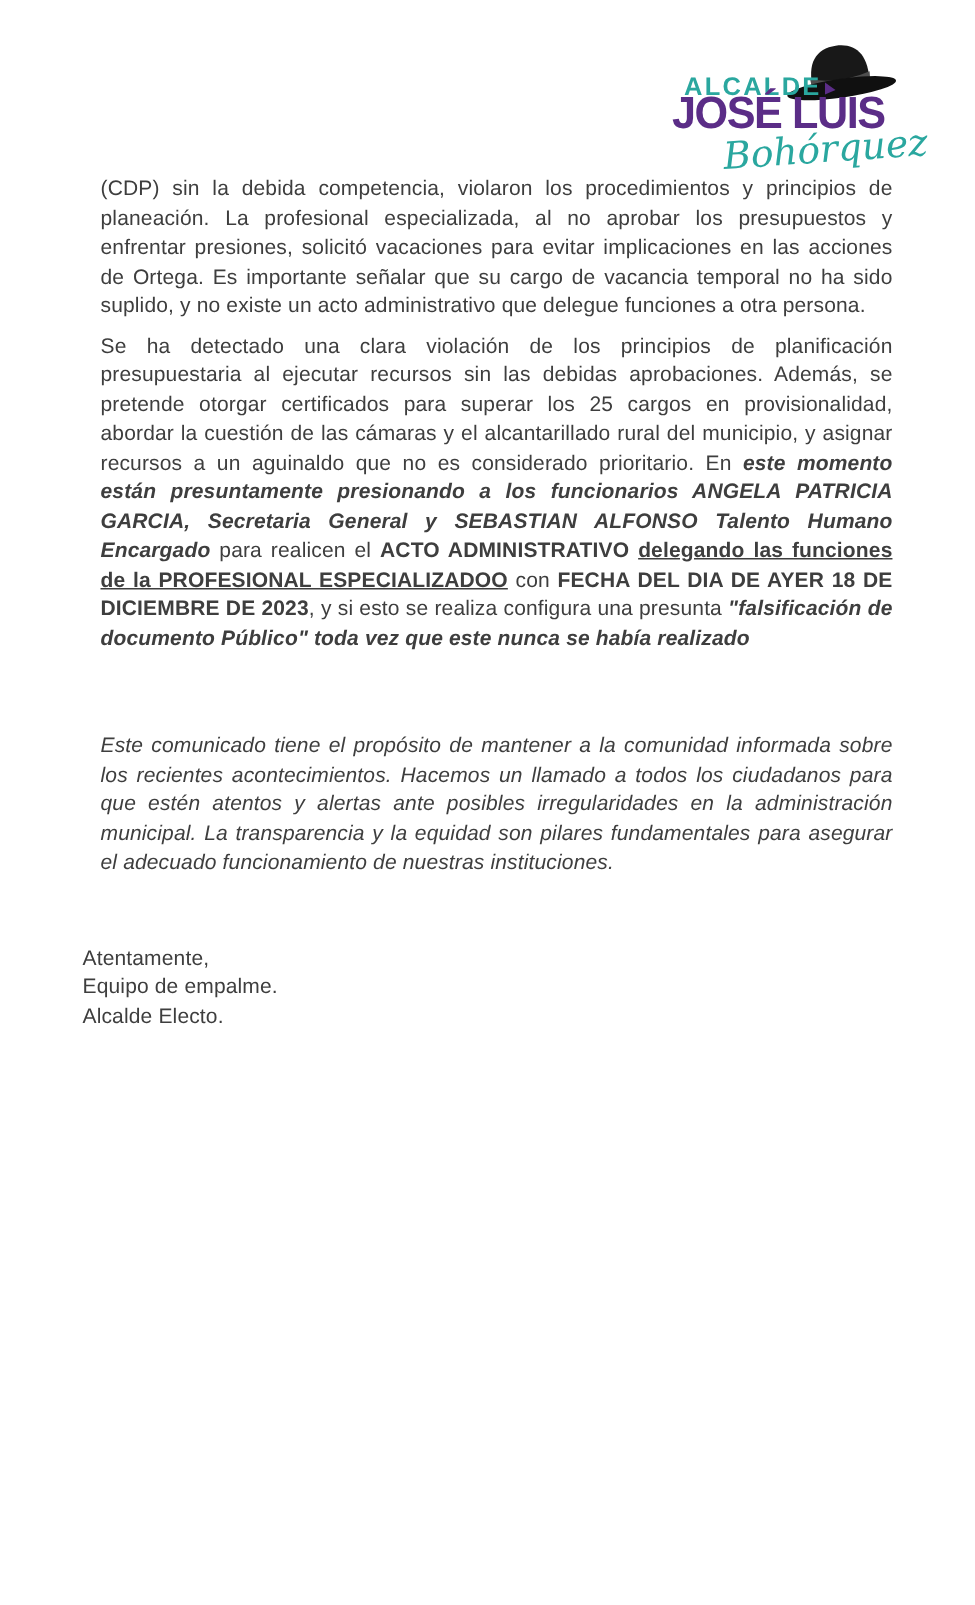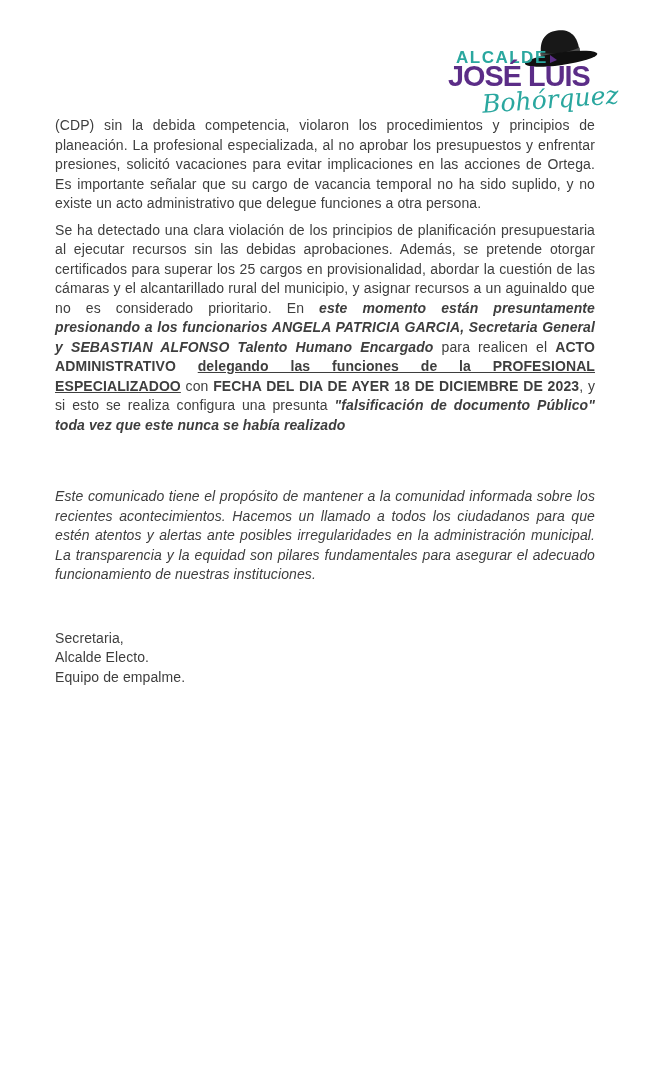--- a/index.html
+++ b/index.html
@@ -75,21 +75,21 @@
     position: absolute;
     top: 116px;
     left: 55px;
     width: 540px;
     color: #3e3e3e;
     font-size: 14px;
     line-height: 19.5px;
     letter-spacing: 0.1px;
   }
   .content p {
-    margin: 0 0 7px 0;
+    margin: 0 0 7px 12px;
     text-align: justify;
   }
   .content p.gap-above { margin-top: 52px; font-style: italic; }
   .b { font-weight: bold; }
   .i { font-style: italic; }
   .u { text-decoration: underline; }
 
   .closing { margin-top: 44px; text-align: left; }
   .closing div { line-height: 19.5px; }
   .sig-name { margin-top: 10px; font-weight: bold; }
@@ -111,19 +111,19 @@
     <div class="lg-name">JOSÉ LUIS</div>
     <div class="lg-surname">Bohórquez</div>
   </div>
 
   <div class="content">
     <p><span>(CDP) sin la debida competencia, violaron los procedimientos y principios de planeación. La profesional especializada, al no aprobar los presupuestos y enfrentar presiones, solicitó vacaciones para evitar implicaciones en las acciones de Ortega. Es importante señalar que su cargo de vacancia temporal no ha sido suplido, y no existe un acto administrativo que delegue funciones a otra persona.</span></p>
     <p><span>Se ha detectado una clara violación de los principios de planificación presupuestaria al ejecutar recursos sin las debidas aprobaciones. Además, se pretende otorgar certificados para superar los 25 cargos en provisionalidad, abordar la cuestión de las cámaras y el alcantarillado rural del municipio, y asignar recursos a un aguinaldo que no es considerado prioritario. En </span><span class="b i">este momento están presuntamente presionando a los funcionarios ANGELA PATRICIA GARCIA, Secretaria General y SEBASTIAN ALFONSO Talento Humano Encargado</span><span> para realicen el </span><span class="b">ACTO ADMINISTRATIVO</span><span> </span><span class="b u">delegando las funciones de la PROFESIONAL ESPECIALIZADOO</span><span> con </span><span class="b">FECHA DEL DIA DE AYER 18 DE DICIEMBRE DE 2023</span><span>, y si esto se realiza configura una presunta </span><span class="b i">"falsificación de documento Público" toda vez que este nunca se había realizado</span></p>
     <p class="gap-above"><span>Este comunicado tiene el propósito de mantener a la comunidad informada sobre los recientes acontecimientos. Hacemos un llamado a todos los ciudadanos para que estén atentos y alertas ante posibles irregularidades en la administración municipal. La transparencia y la equidad son pilares fundamentales para asegurar el adecuado funcionamiento de nuestras instituciones.</span></p>
 
     <div class="closing">
-      <div>Secretaria,</div>
+      <div>Atentamente,</div>
+      <div>Equipo de empalme.</div>
       <div>Alcalde Electo.</div>
-      <div>Equipo de empalme.</div>
     </div>
   </div>
 
 </div>
 
 </body></html>

